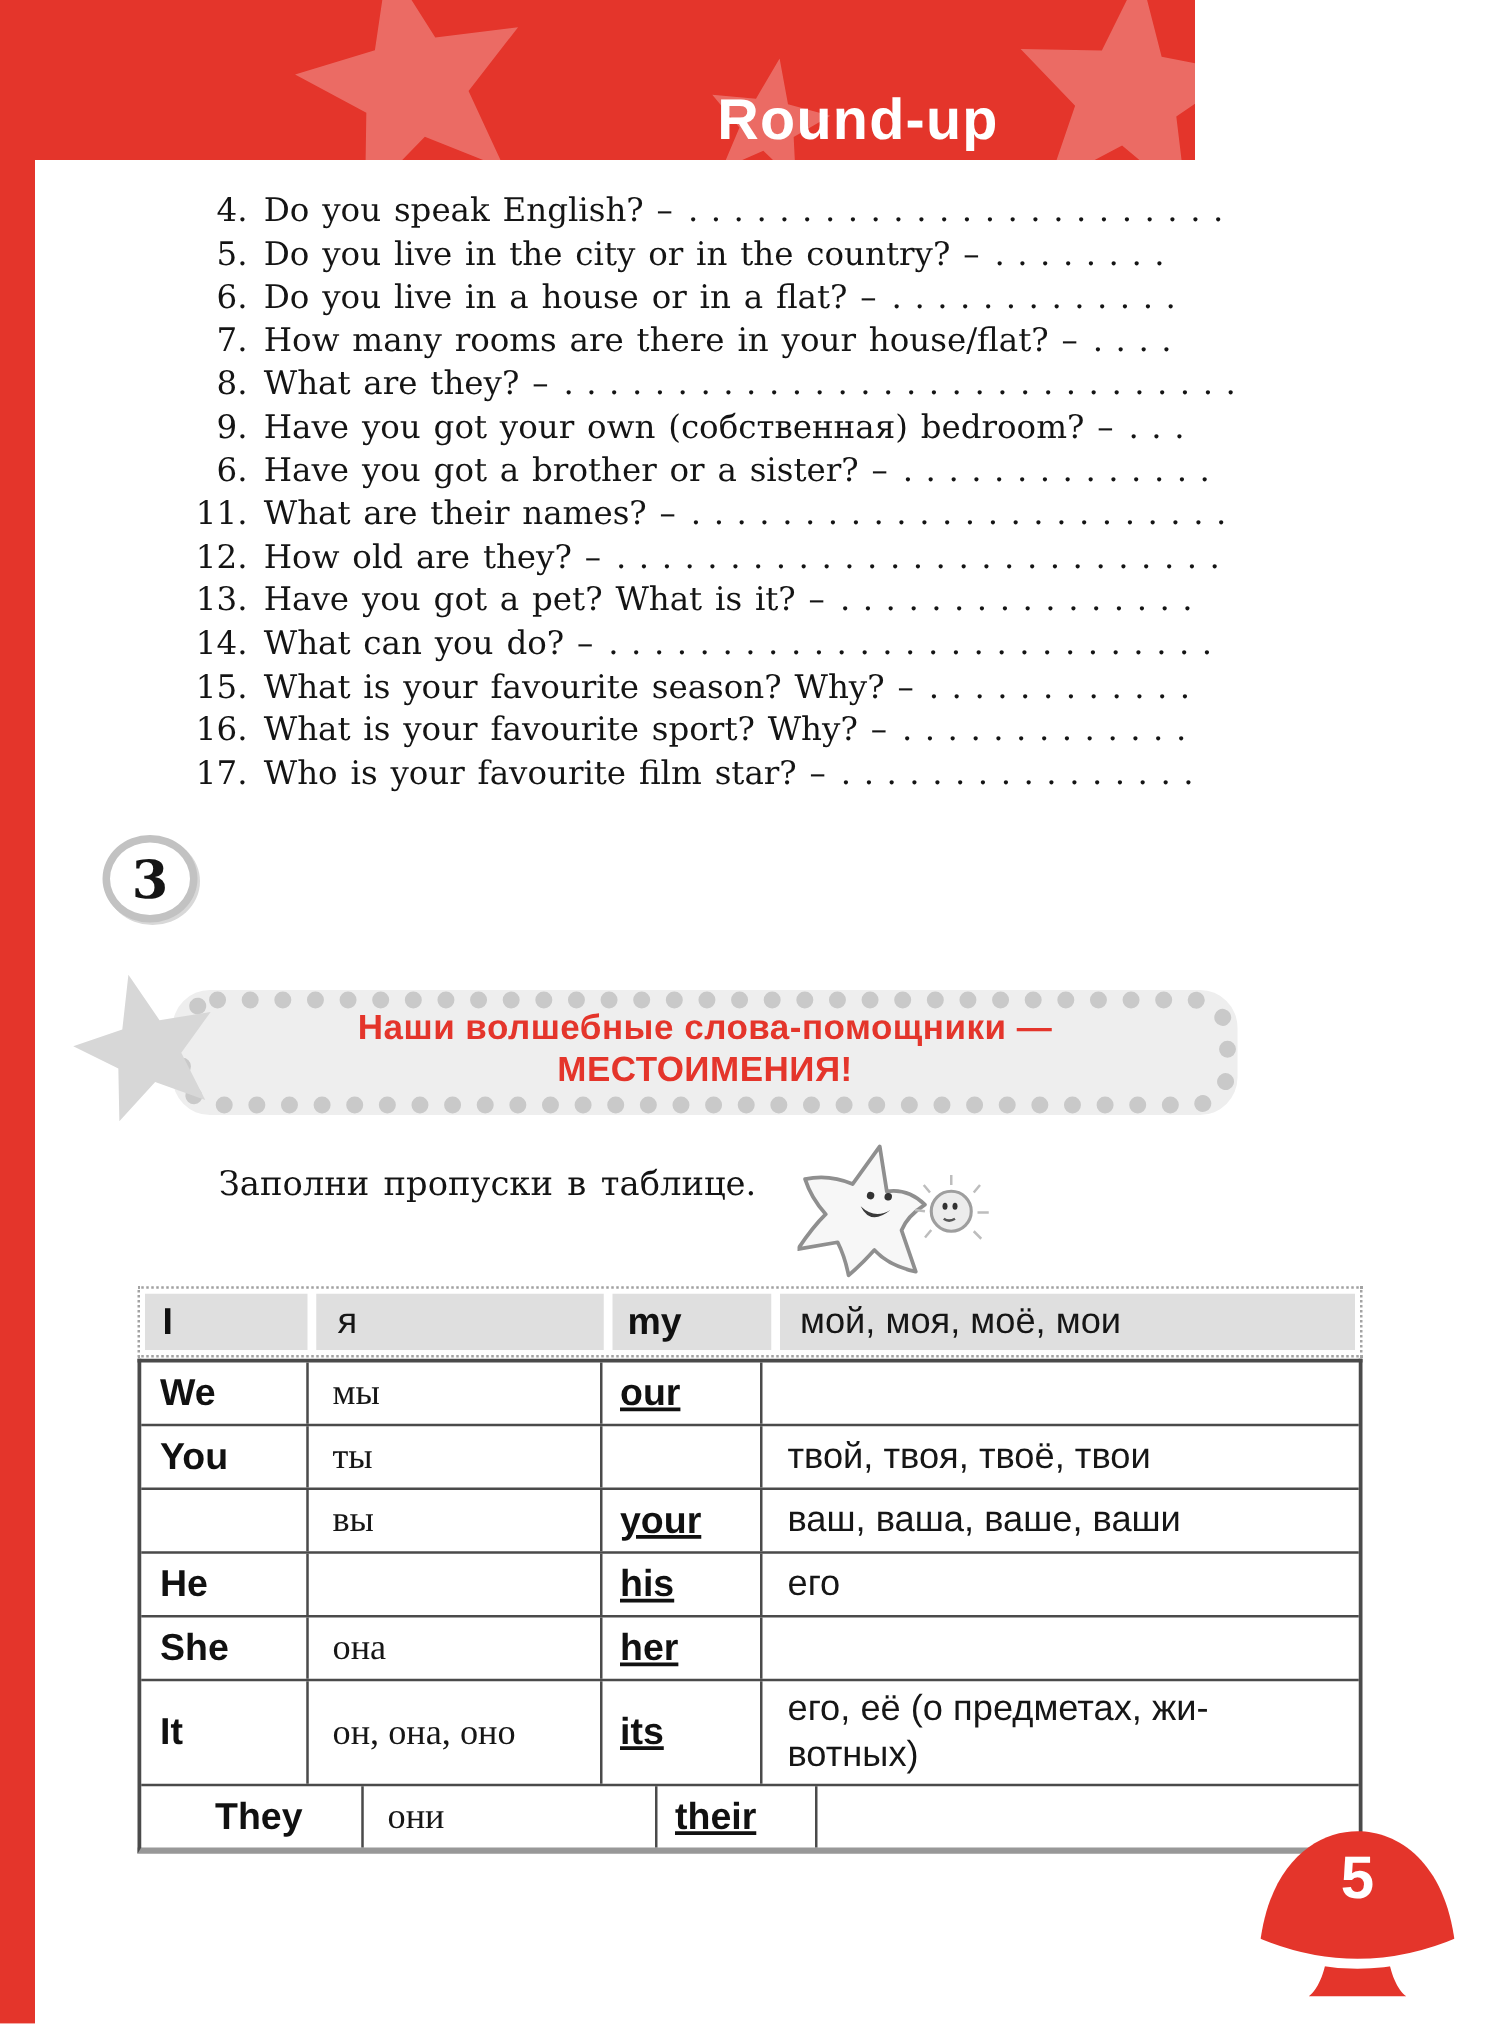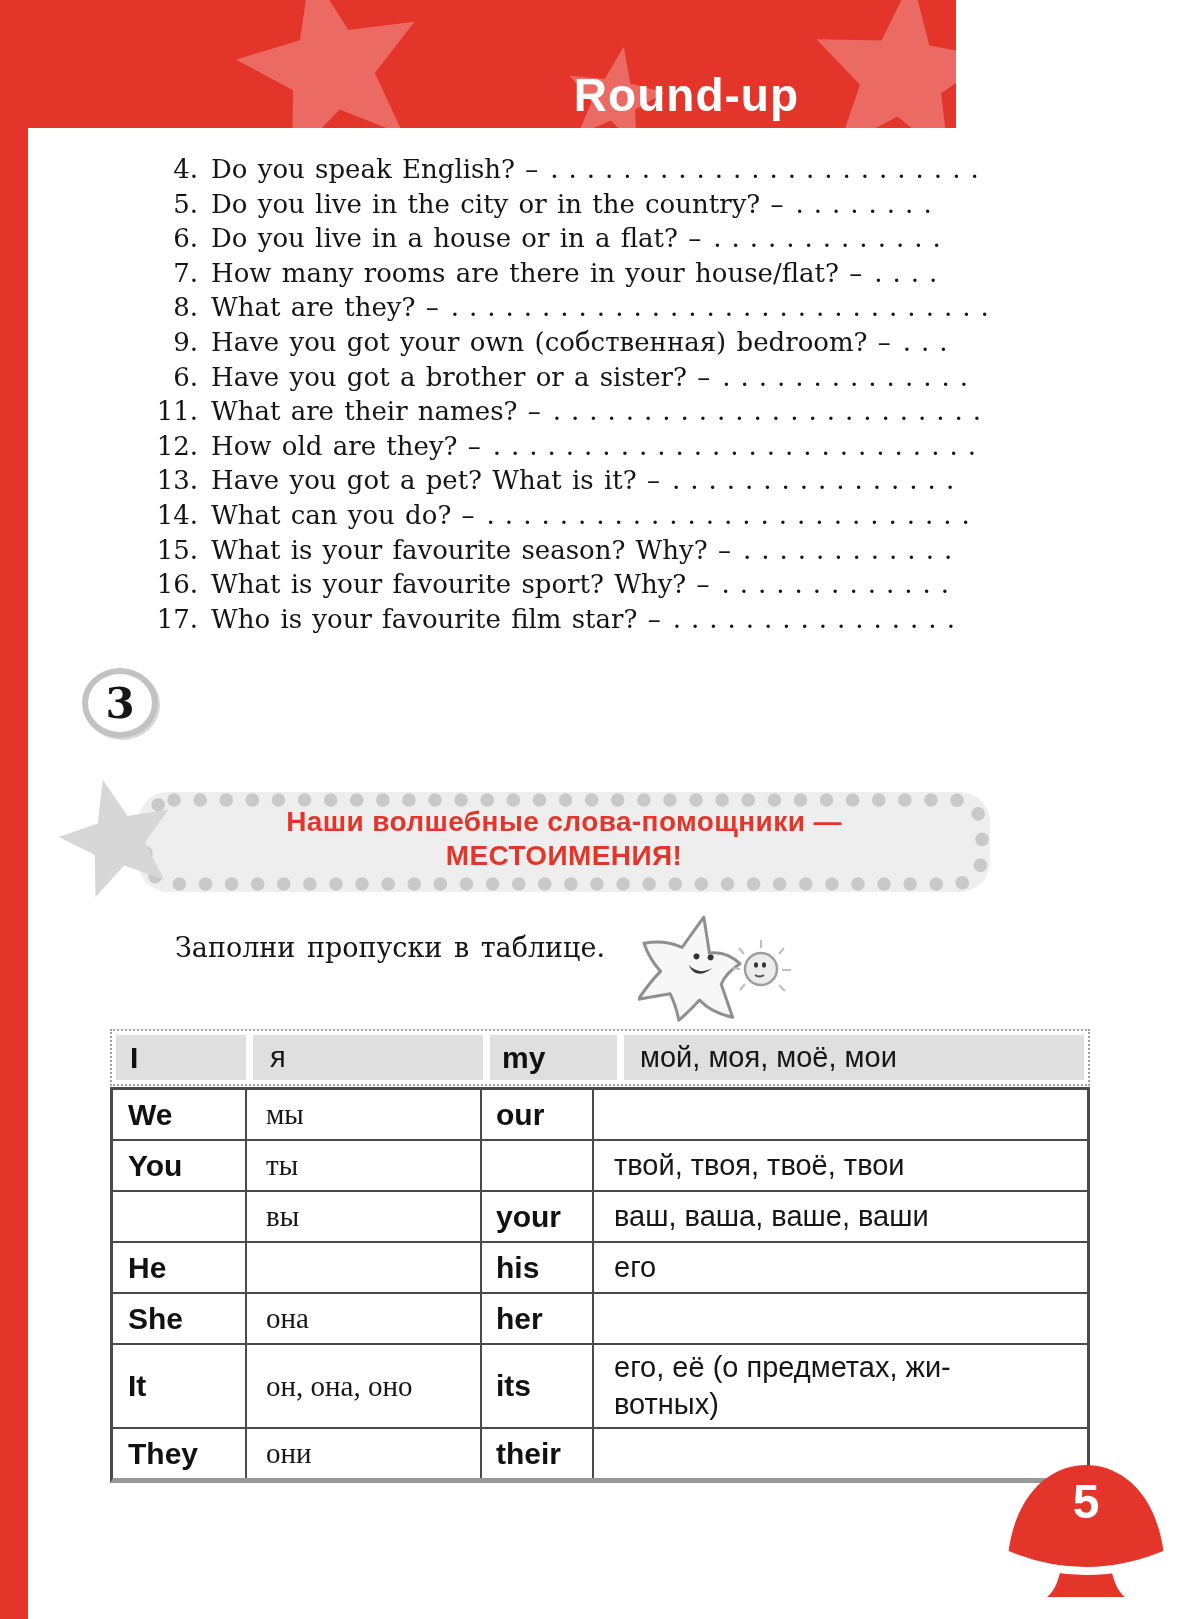--- a/index.html
+++ b/index.html
@@ -51,25 +51,25 @@
   .exc1{width:130px;padding-left:14px;}
   .exc2{width:230px;padding-left:17px;}
   .exc3{width:127px;padding-left:12px;}
   .exc4{flex:1;padding-left:16px;}
 
   
   .ptable{position:absolute;left:110px;top:1087px;width:980px;box-sizing:border-box;
           border:3px solid var(--bdark);border-bottom:5px solid #989898;}
   .trow{display:flex;border-bottom:2px solid var(--bdark);height:49px;}
   .trow.tall{height:82px;}
-  .trow:last-child{border-bottom:none;}
+  .trow:last-child{border-bottom:none;padding-left:44px;}
   .tcell{border-right:2px solid var(--bdark);display:flex;align-items:center;box-sizing:border-box;}
   .c1{width:134px;padding-left:15px;}
   .c2{width:235px;padding-left:19px;font-family:Liberation Serif, serif;}
-  .c3{width:112px;padding-left:14px;}
+  .c3{width:128px;padding-left:14px;text-decoration:underline;}
   .c4{flex:1;border-right:none;padding-left:20px;white-space:pre-line;line-height:37px;}
   .en{font-weight:bold;font-size:30px;color:#111;}
   .ru{font-size:29px;color:#161616;}
 
   
   .mushroom{position:absolute;left:1000px;top:1455px;width:172px;height:145px;}
   .mushroom text{font-family:"Liberation Sans",sans-serif;font-weight:bold;font-size:48px;fill:#ffffff;}
 </style>
 </head>
 <body>

